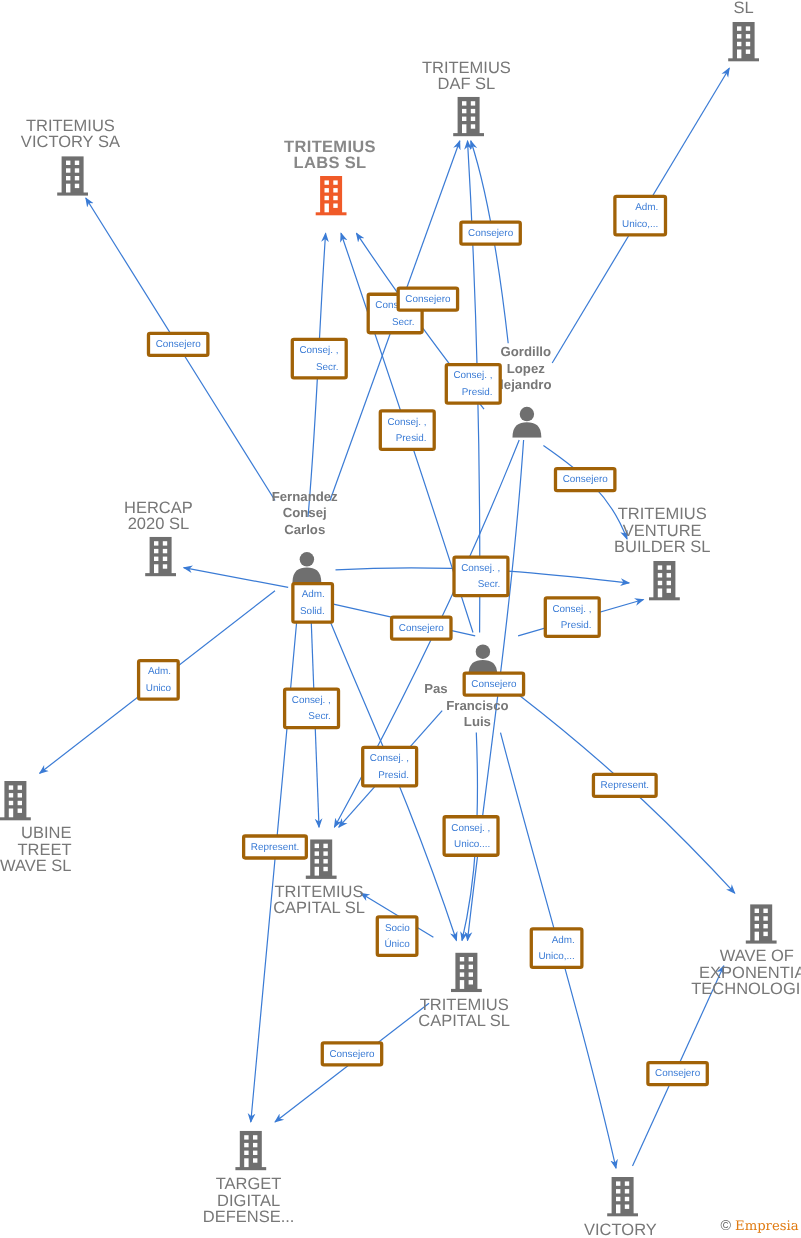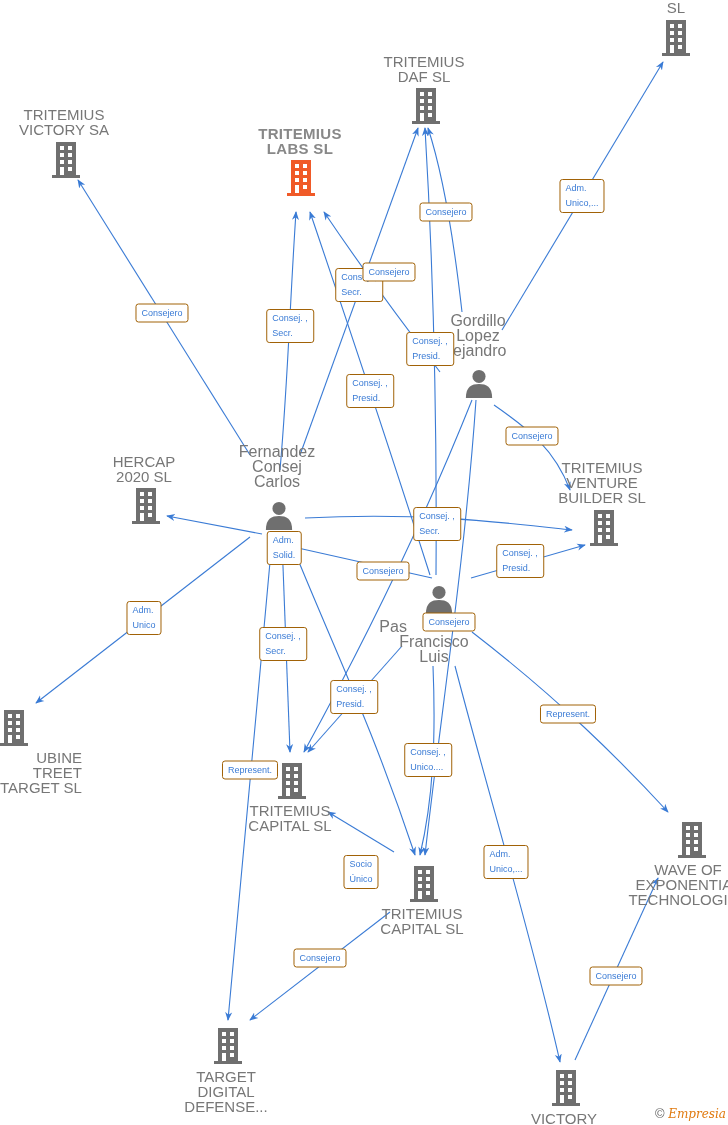--- a/index.html
+++ b/index.html
@@ -3,26 +3,26 @@
 <meta charset="utf-8">
 <style>
   html, body { margin: 0; padding: 0; background: #ffffff; }
   body { width: 728px; height: 1125px; position: relative; overflow: hidden;
          font-family: "Liberation Sans", sans-serif; }
   #graph { position: absolute; left: 0; top: 0; width: 728px; height: 1125px; }
   .edge { stroke: #3a7bd5; stroke-width: 1.1; fill: none; }
   .node-label { position: absolute; text-align: center; color: #777777; font-size: 15px;
                 line-height: 15px; white-space: nowrap; transform: translateX(-50%); }
   .node-label.focus { color: #888888; font-weight: bold; letter-spacing: 0.3px; }
-  .person-label { font-size: 16px; line-height: 15px; }
-  .edge-label { position: absolute; background: #fff; border: 1px solid #a16207; border-radius: 3px;
-                color: #3a7bd5; font-size: 9px; line-height: 15px; padding: 1px 5px; text-align: left;
+  .person-label { font-size: 12px; line-height: 15px; font-weight: bold; }
+  .edge-label { position: absolute; background: #fff; border: 3px solid #a16207; border-radius: 3px;
+                color: #3a7bd5; font-size: 9px; line-height: 15px; padding: 1px 5px; text-align: right;
                 transform: translate(-50%, -50%); white-space: nowrap; cursor: pointer; }
   .copyright { position: absolute; right: 2px; bottom: 4px; font-size: 13px; color: #666; }
-  .copyright .brand { color: #e07a10; font-style: italic; font-family: "DejaVu Serif", serif; font-size: 12px; }
+  .copyright .brand { color: #e07a10; font-family: "DejaVu Serif", serif; font-size: 12px; }
 </style>
 </head>
 <body>
 
 <svg id="graph" xmlns="http://www.w3.org/2000/svg" width="728" height="1125">
   <defs>
     <marker id="arr" viewBox="0 0 10 10" refX="9" refY="5" markerWidth="8" markerHeight="8" orient="auto">
       <path d="M0,1 L10,5 L0,9 L3,5 z" fill="#3a7bd5"></path>
     </marker>
     <symbol id="bld" viewBox="0 0 32 36">
@@ -132,21 +132,21 @@
   <div>Carlos</div>
 </div>
 <div class="node-label person-label" style="left:434px;top:619px">
   <div style="text-align:left;margin-left:-20px">Pas</div>
   <div>Francisco</div>
   <div>Luis</div>
 </div>
 <div class="node-label" style="left:22px;top:750px;text-align:right;transform:none;left:0">
   <div>UBINE</div>
   <div>TREET</div>
-  <div>TARGET SL</div>
+  <div>WAVE SL</div>
 </div>
 <div class="node-label" style="left:290px;top:803px">
   <div>TRITEMIUS</div>
   <div>CAPITAL SL</div>
 </div>
 <div class="node-label" style="left:422px;top:906px">
   <div>TRITEMIUS</div>
   <div>CAPITAL SL</div>
 </div>
 <div class="node-label" style="left:688px;top:862px">
@@ -225,21 +225,21 @@
 <div class="edge-label" style="left:449px;top:622px">
     <div>Consejero</div>
   </div>
 <div class="edge-label" style="left:250px;top:770px">
     <div>Represent.</div>
   </div>
 <div class="edge-label" style="left:428px;top:760px">
     <div>Consej. ,</div>
     <div>Unico....</div>
   </div>
-<div class="edge-label" style="left:361px;top:872px">
+<div class="edge-label" style="left:361px;top:851px">
     <div>Socio</div>
     <div>Único</div>
   </div>
 <div class="edge-label" style="left:568px;top:714px">
     <div>Represent.</div>
   </div>
 <div class="edge-label" style="left:506px;top:862px">
     <div>Adm.</div>
     <div>Unico,...</div>
   </div>

